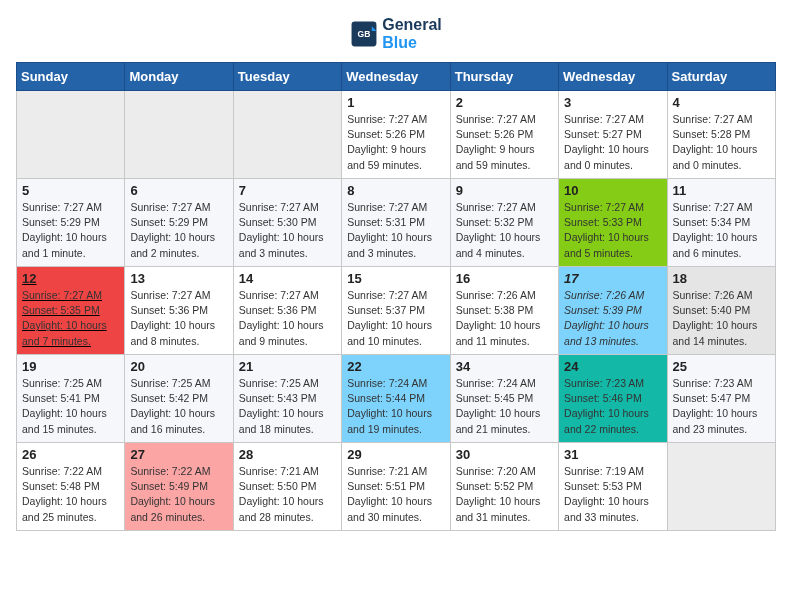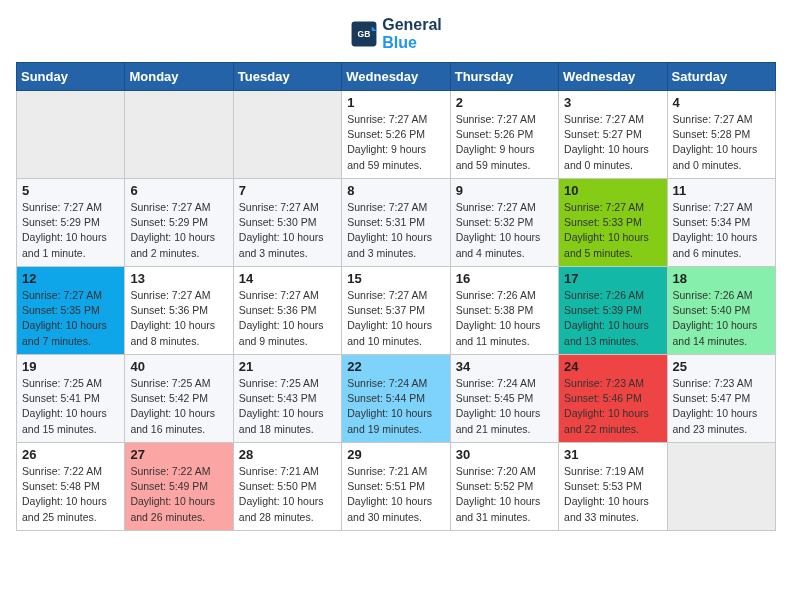--- a/index.html
+++ b/index.html
@@ -159,71 +159,71 @@
         <td style="background: #84cc16;">
           <div class="day-num">10</div>
           <div class="day-info">Sunrise: 7:27 AM<br>Sunset: 5:33 PM<br>Daylight: 10 hours<br>and 5 minutes.</div>
         </td>
         <td style="background: rgb(245, 247, 250);">
           <div class="day-num">11</div>
           <div class="day-info">Sunrise: 7:27 AM<br>Sunset: 5:34 PM<br>Daylight: 10 hours<br>and 6 minutes.</div>
         </td>
       </tr>
       <tr>
-        <td style="background: #0ea5e9;">
+        <td style="background: #ef4444; text-decoration: underline;">
           <div class="day-num">12</div>
           <div class="day-info">Sunrise: 7:27 AM<br>Sunset: 5:35 PM<br>Daylight: 10 hours<br>and 7 minutes.</div>
         </td>
         <td style="background: rgb(255, 255, 255);">
           <div class="day-num">13</div>
           <div class="day-info">Sunrise: 7:27 AM<br>Sunset: 5:36 PM<br>Daylight: 10 hours<br>and 8 minutes.</div>
         </td>
         <td style="background: rgb(255, 255, 255);">
           <div class="day-num">14</div>
           <div class="day-info">Sunrise: 7:27 AM<br>Sunset: 5:36 PM<br>Daylight: 10 hours<br>and 9 minutes.</div>
         </td>
         <td style="background: rgb(255, 255, 255);">
           <div class="day-num">15</div>
           <div class="day-info">Sunrise: 7:27 AM<br>Sunset: 5:37 PM<br>Daylight: 10 hours<br>and 10 minutes.</div>
         </td>
         <td style="background: rgb(255, 255, 255);">
           <div class="day-num">16</div>
           <div class="day-info">Sunrise: 7:26 AM<br>Sunset: 5:38 PM<br>Daylight: 10 hours<br>and 11 minutes.</div>
         </td>
-        <td style="background: #14b8a6;">
+        <td style="background: #7dd3fc; font-style: italic;">
           <div class="day-num">17</div>
           <div class="day-info">Sunrise: 7:26 AM<br>Sunset: 5:39 PM<br>Daylight: 10 hours<br>and 13 minutes.</div>
         </td>
-        <td style="background: #86efac;">
+        <td style="background: #e5e5e5;">
           <div class="day-num">18</div>
           <div class="day-info">Sunrise: 7:26 AM<br>Sunset: 5:40 PM<br>Daylight: 10 hours<br>and 14 minutes.</div>
         </td>
       </tr>
       <tr>
         <td style="background: rgb(245, 247, 250);">
           <div class="day-num">19</div>
           <div class="day-info">Sunrise: 7:25 AM<br>Sunset: 5:41 PM<br>Daylight: 10 hours<br>and 15 minutes.</div>
         </td>
         <td style="background: rgb(245, 247, 250);">
-          <div class="day-num">40</div>
+          <div class="day-num">20</div>
           <div class="day-info">Sunrise: 7:25 AM<br>Sunset: 5:42 PM<br>Daylight: 10 hours<br>and 16 minutes.</div>
         </td>
         <td style="background: rgb(245, 247, 250);">
           <div class="day-num">21</div>
           <div class="day-info">Sunrise: 7:25 AM<br>Sunset: 5:43 PM<br>Daylight: 10 hours<br>and 18 minutes.</div>
         </td>
         <td style="background: #7dd3fc;">
           <div class="day-num">22</div>
           <div class="day-info">Sunrise: 7:24 AM<br>Sunset: 5:44 PM<br>Daylight: 10 hours<br>and 19 minutes.</div>
         </td>
         <td style="background: rgb(245, 247, 250);">
           <div class="day-num">34</div>
           <div class="day-info">Sunrise: 7:24 AM<br>Sunset: 5:45 PM<br>Daylight: 10 hours<br>and 21 minutes.</div>
         </td>
-        <td style="background: #ef4444;">
+        <td style="background: #14b8a6;">
           <div class="day-num">24</div>
           <div class="day-info">Sunrise: 7:23 AM<br>Sunset: 5:46 PM<br>Daylight: 10 hours<br>and 22 minutes.</div>
         </td>
         <td style="background: rgb(245, 247, 250);">
           <div class="day-num">25</div>
           <div class="day-info">Sunrise: 7:23 AM<br>Sunset: 5:47 PM<br>Daylight: 10 hours<br>and 23 minutes.</div>
         </td>
       </tr>
       <tr>
         <td style="background: rgb(255, 255, 255);">

